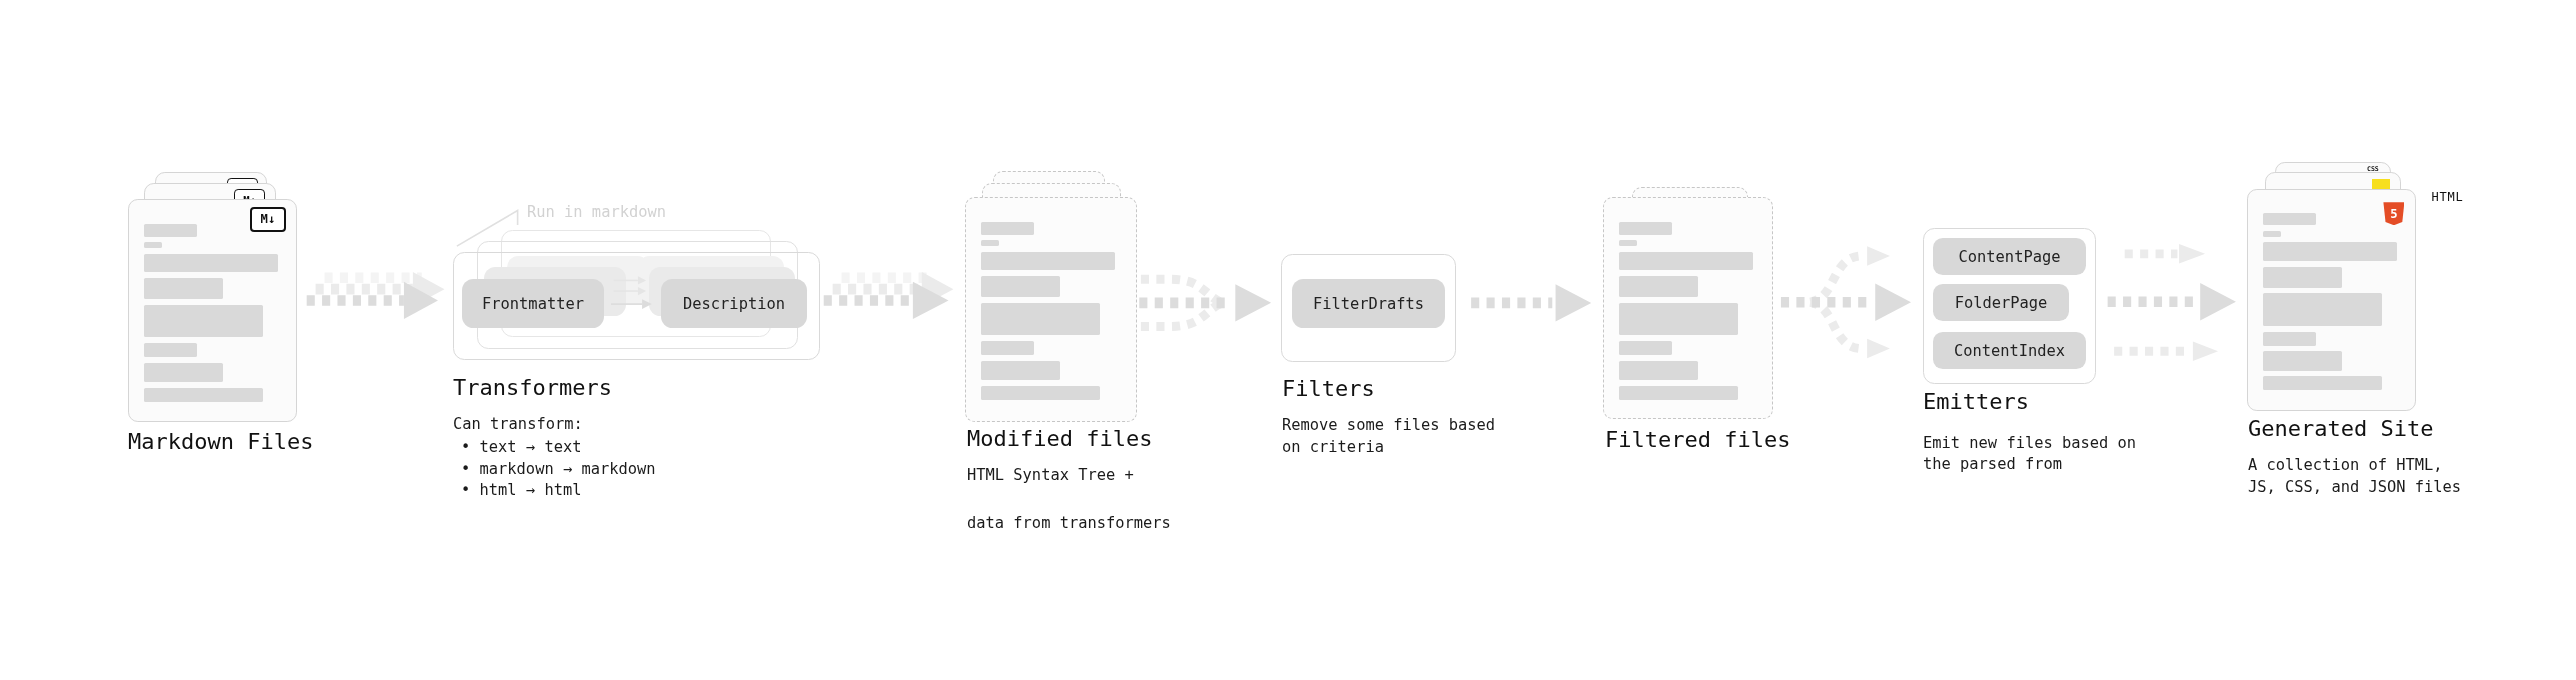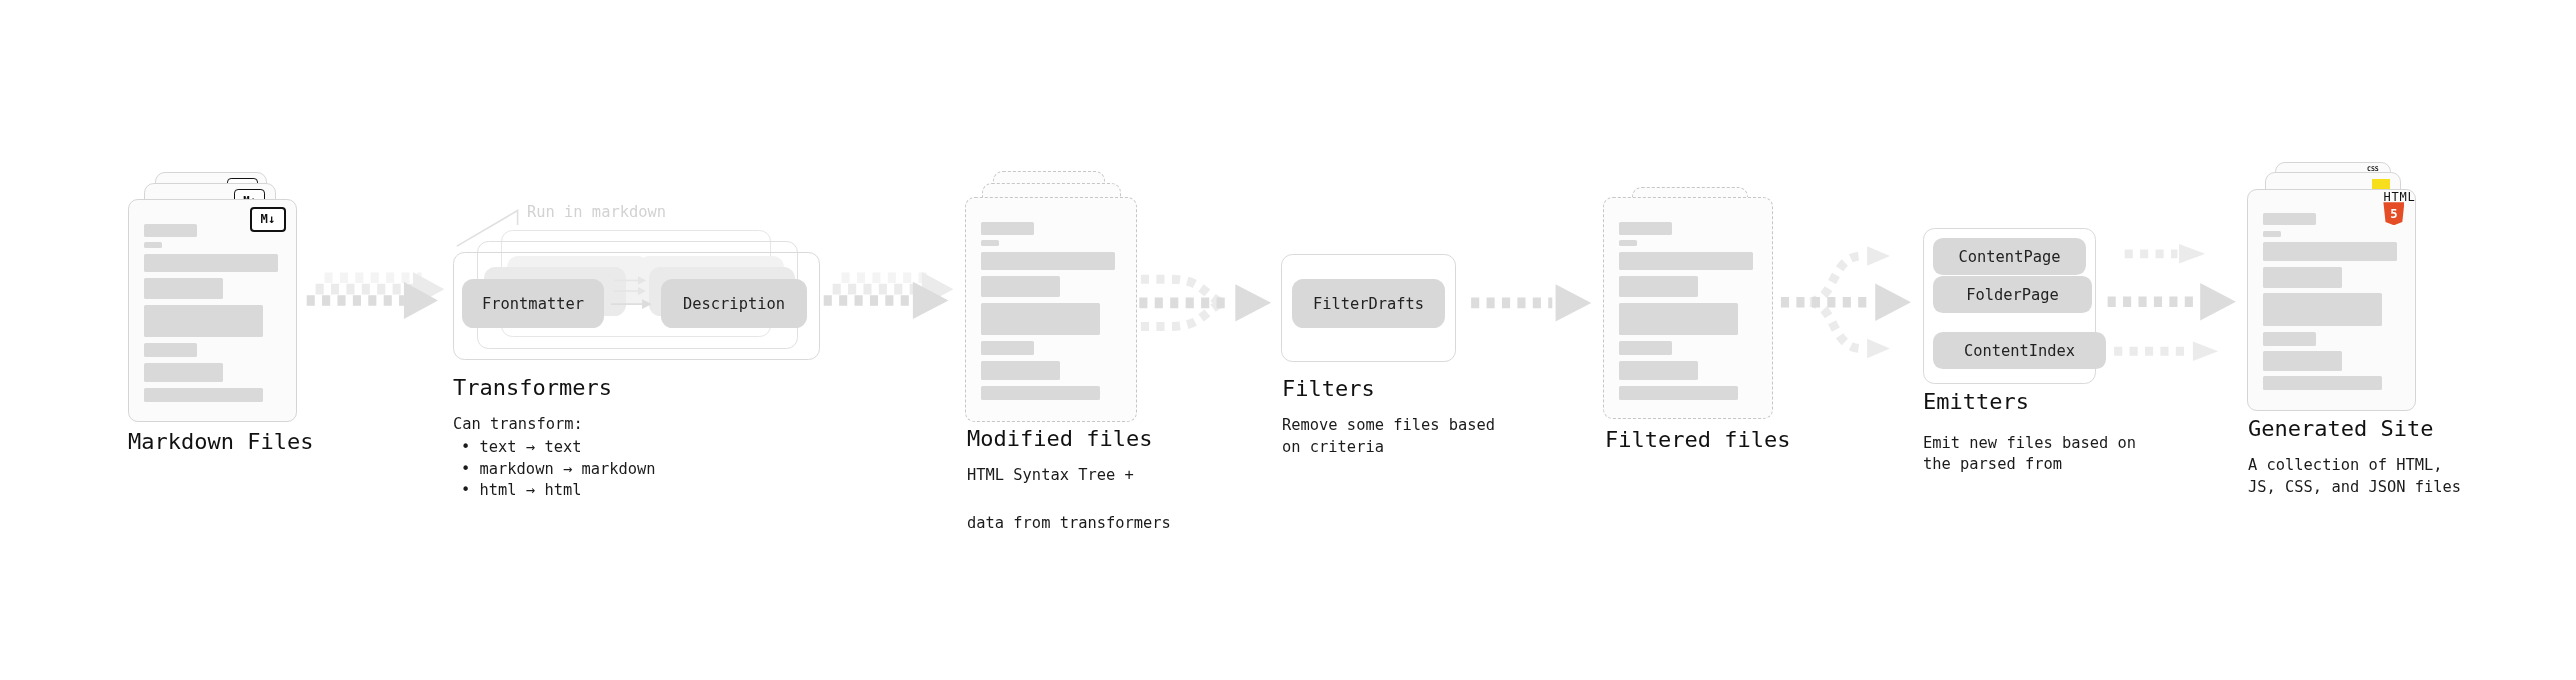--- a/index.html
+++ b/index.html
@@ -24,21 +24,21 @@
   .pill.ghost1{background:#eaeaea;}
   .pill.ghost2{background:#f2f2f2;}
 
   
   .mbadge{position:absolute;background:#fff;border:2.4px solid #111;border-radius:4.1px;font-weight:bold;font-size:12.2px;display:flex;align-items:center;justify-content:center;color:#111;}
   .mbadge.front{width:32.5px;height:21px;}
   .mbadge.small{width:29px;height:19.5px;border-width:1.6px;font-size:10.6px;}
 
   
   .h5badge{position:absolute;width:21px;text-align:center;}
-  .h5badge .h5t{font-size:12px;font-weight:normal;letter-spacing:0.8px;line-height:7.3px;color:#111;}
+  .h5badge .h5t{font-size:12px;font-weight:normal;letter-spacing:0.8px;line-height:7.3px;color:#111;margin-left:48px;}
   .h5badge .h5s{width:21px;height:23px;margin-top:0.8px;background:#e44d26;
      clip-path:polygon(0 0,100% 0,90% 86%,50% 100%,10% 86%);
      color:#fff;font-size:12.2px;font-weight:bold;display:flex;align-items:center;justify-content:center;}
   .jsbadge{position:absolute;width:18px;height:16.3px;background:#f7df1e;}
   .cssbadge{position:absolute;width:14.6px;text-align:center;}
   .cssbadge .t{font-size:6.5px;font-weight:bold;line-height:6.5px;color:#111;}
   .cssbadge .b{height:2.4px;background:#2965f1;margin-top:0.8px;border-radius:0.8px;}
 
   
   svg.arr{position:absolute;overflow:visible;}
@@ -190,22 +190,22 @@
     <polygon class="f2" points="112,10 112,34 140,22"></polygon>
     <path class="dash2 l2" d="M 42,79 C 64,83 68,106 78,120 C 84,129 92,136 106,136"></path>
     <polygon class="f2" points="112,124 112,148 140,136"></polygon>
     <line class="dash l1" x1="6" y1="79" x2="118" y2="79"></line>
     <polygon class="f1" points="122,56 122,102 166,79"></polygon>
   </svg>
 
   <div>
     <div class="container-box" style="left:1923px;top:228px;width:171px;height:154px"></div>
     <div class="pill" style="left:1933px;top:238px;width:153px;height:37px;border-radius:9.8px">ContentPage</div>
-    <div class="pill" style="left:1933px;top:276px;width:159px;height:37px;border-radius:9.8px">FolderPage</div>
-    <div class="pill" style="left:1933px;top:332px;width:173px;height:37px;border-radius:9.8px">ContentIndex</div>
+    <div class="pill" style="left:1933px;top:284px;width:136px;height:37px;border-radius:9.8px">FolderPage</div>
+    <div class="pill" style="left:1933px;top:332px;width:153px;height:37px;border-radius:9.8px">ContentIndex</div>
     <div class="title" style="left:1923px;top:389px">Emitters</div>
     <div class="cap" style="left:1923px;top:432px">Emit new files based on</div>
     <div class="cap" style="left:1923px;top:453px">the parsed from</div>
   </div>
 
   <svg class="arr" style="left:2106px;top:236px" width="134" height="134" viewBox="0 0 165 165">
     <line class="dash2 l2" x1="23" y1="22" x2="88" y2="22"></line>
     <polygon class="f2" points="90,10 90,34 122,22"></polygon>
     <line class="dash l1" x1="2" y1="81" x2="114" y2="81"></line>
     <polygon class="f1" points="116,58 116,104 160,81"></polygon>

